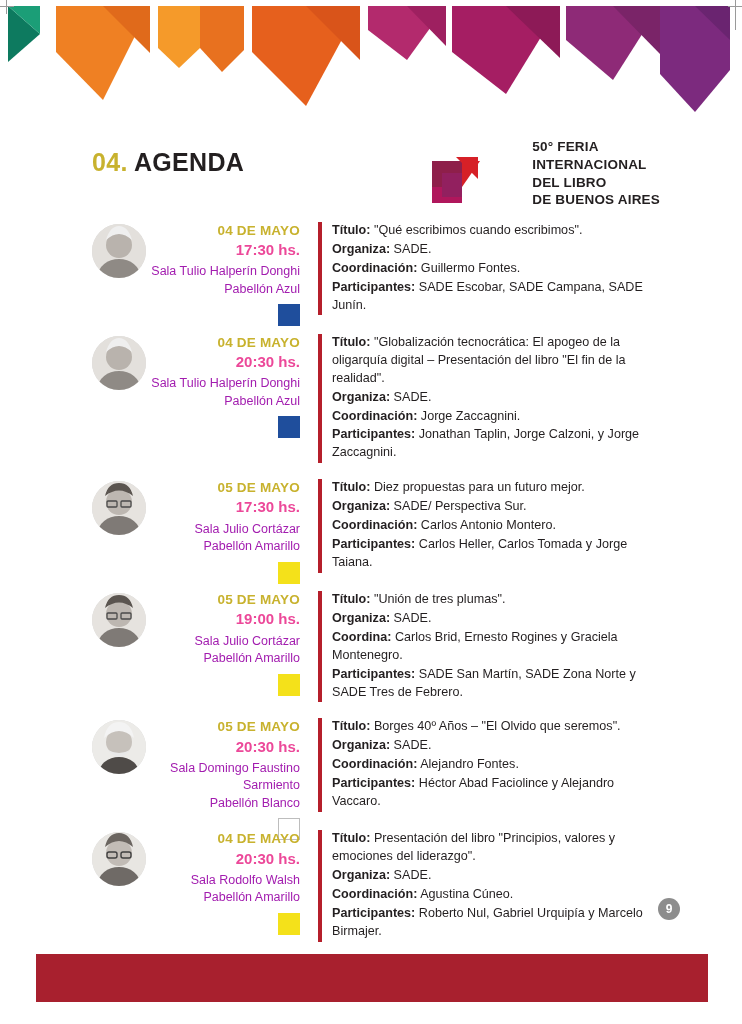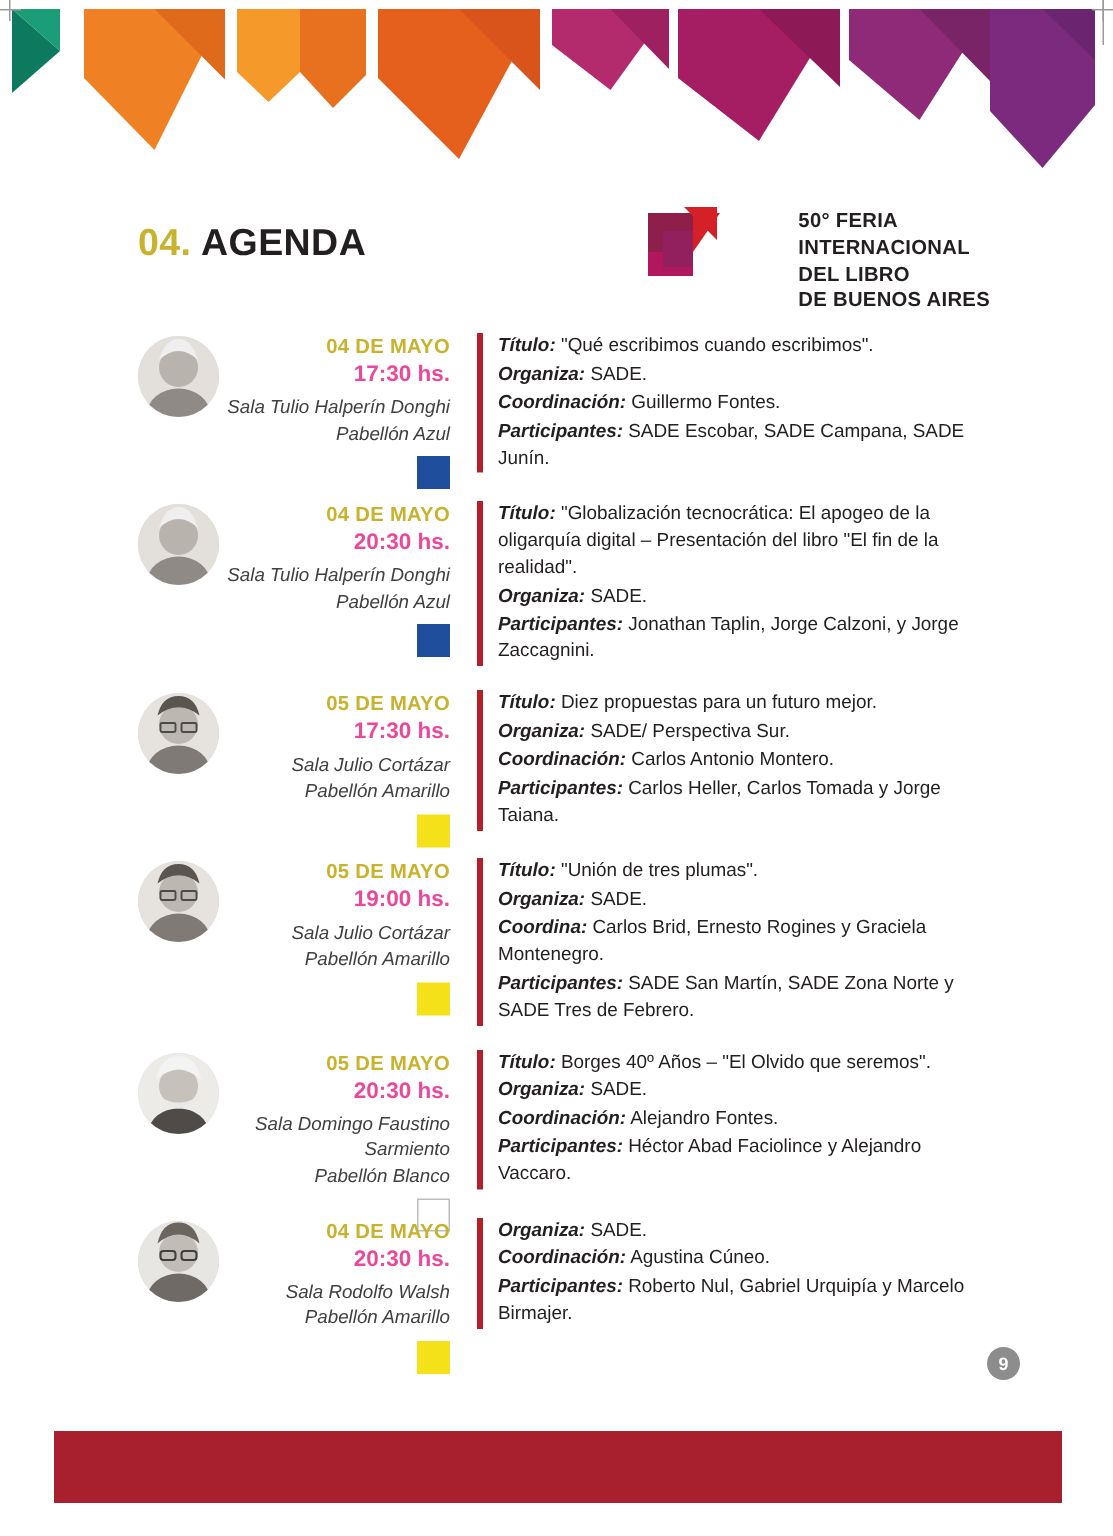--- a/index.html
+++ b/index.html
@@ -40,21 +40,21 @@
     letter-spacing: 0.3px;
   }
   .page-title .num { color: #c8b22e; }
   .page-title .word { color: #231f20; }
 
   .logo-block {
     position: absolute;
     right: 82px;
     top: 132px;
     display: flex;
-    align-items: flex-start;
+    align-items: flex-end;
     gap: 38px;
   }
   .logo-mark {
     width: 56px;
     height: 56px;
     position: relative;
     margin-right: 10px;
     margin-top: 2px;
   }
   .logo-text {
@@ -109,24 +109,23 @@
     line-height: 1.35;
   }
   .time {
     color: #ec4899;
     font-weight: bold;
     font-size: 15px;
     line-height: 1.35;
     margin-bottom: 3px;
   }
   .venue {
-    color: #404040;
+    color: #a21caf;
     font-size: 12.5px;
     line-height: 1.4;
-    font-style: italic;
   }
   .swatch {
     position: absolute;
     right: 14px;
     width: 22px;
     height: 22px;
     margin-top: 6px;
   }
   .swatch.outline {
     background: #ffffff;
@@ -141,21 +140,21 @@
     margin-left: 4px;
     padding-right: 70px;
     box-sizing: border-box;
   }
   .details p {
     margin: 0 0 1px 0;
     font-size: 12.6px;
     line-height: 1.42;
     color: #231f20;
   }
-  .details .lbl { font-weight: bold; font-style: italic; }
+  .details .lbl { font-weight: bold; }
 
   
   .page-number {
     position: absolute;
     right: 62px;
     bottom: 104px;
     width: 22px;
     height: 22px;
     border-radius: 50%;
     background: #8d8d8d;
@@ -270,20 +269,21 @@
     <div class="when">
       <div class="date">04 DE MAYO</div>
       <div class="time">20:30 hs.</div>
       <div class="venue">Sala Tulio Halperín Donghi</div>
       <div class="venue">Pabellón Azul</div>
       <div class="swatch" style="background:#1f4e9c;"></div>
     </div>
     <div class="details">
       <p><span class="lbl">Título:</span> <span>"Globalización tecnocrática: El apogeo de la oligarquía digital – Presentación del libro "El fin de la realidad".</span></p>
       <p><span class="lbl">Organiza:</span> <span>SADE.</span></p>
+      <p><span class="lbl">Coordinación:</span> <span>Jorge Zaccagnini.</span></p>
       <p><span class="lbl">Participantes:</span> <span>Jonathan Taplin, Jorge Calzoni, y Jorge Zaccagnini.</span></p>
     </div>
   </div>
 
   <div class="entry">
     <div class="portrait">
       <svg width="54" height="54" viewBox="0 0 54 54" xmlns="http://www.w3.org/2000/svg">
         <rect width="54" height="54" fill="#e6e3df"></rect>
         <circle cx="27" cy="21" r="13" fill="#bdb7b1"></circle>
         <ellipse cx="27" cy="52" rx="21" ry="17" fill="#7f7a76"></ellipse>
@@ -370,20 +370,21 @@
       </svg>
     </div>
     <div class="when">
       <div class="date">04 DE MAYO</div>
       <div class="time">20:30 hs.</div>
       <div class="venue">Sala Rodolfo Walsh</div>
       <div class="venue">Pabellón Amarillo</div>
       <div class="swatch" style="background:#f4e11a;"></div>
     </div>
     <div class="details">
+      <p><span class="lbl">Título:</span> <span>Presentación del libro "Principios, valores y emociones del liderazgo".</span></p>
       <p><span class="lbl">Organiza:</span> <span>SADE.</span></p>
       <p><span class="lbl">Coordinación:</span> <span>Agustina Cúneo.</span></p>
       <p><span class="lbl">Participantes:</span> <span>Roberto Nul, Gabriel Urquipía y Marcelo Birmajer.</span></p>
     </div>
   </div>
 
 </div>
 
 <div class="page-number">9</div>
 <div class="footer-bar"></div>

